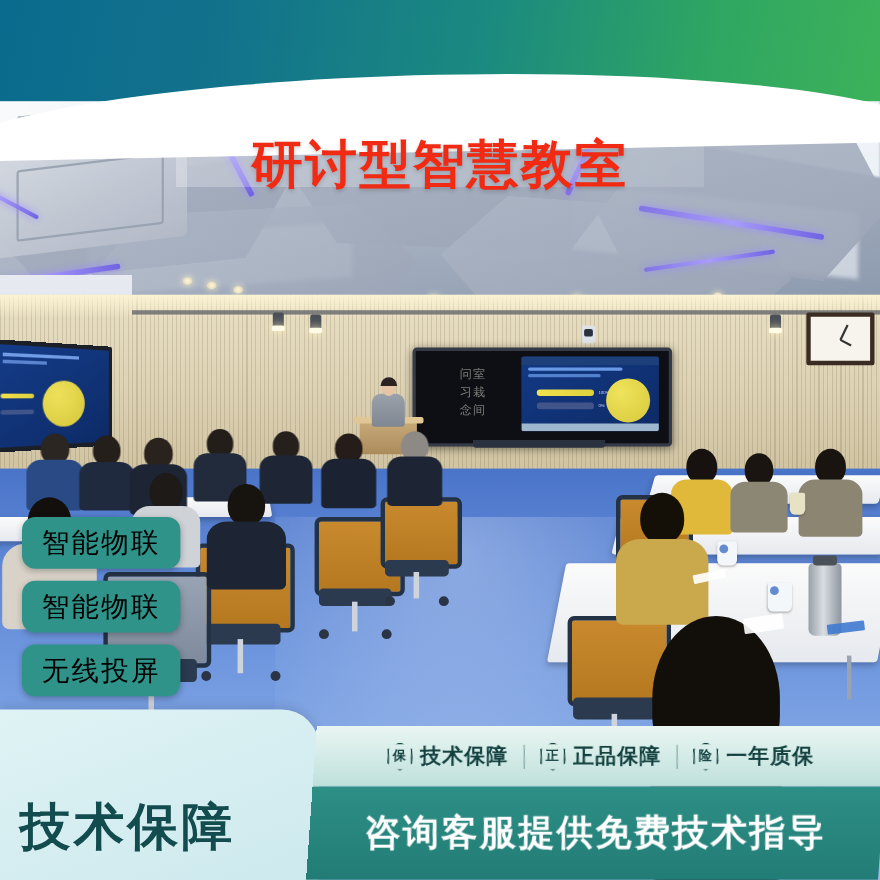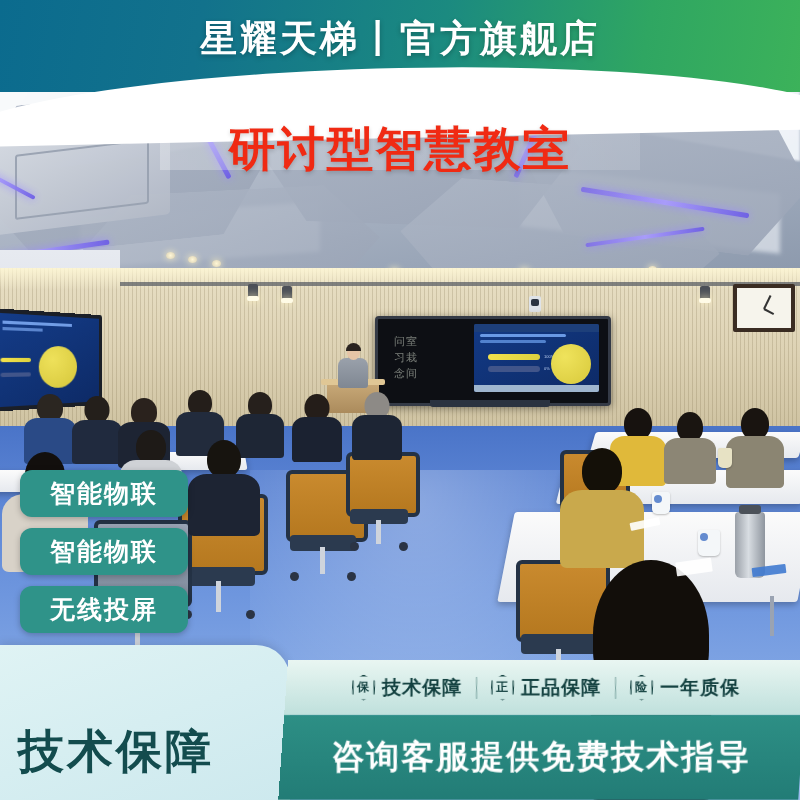--- a/index.html
+++ b/index.html
@@ -61,21 +61,21 @@
   
   .clock{position:absolute;left:733px;top:284px;width:54px;height:40px;
     background:#f6f4ec;border:4px solid #3a2c22;border-radius:2px;}
   .clock::before,.clock::after{content:"";position:absolute;left:50%;top:50%;background:#333;transform-origin:left center;}
   .clock::before{width:15px;height:2px;transform:rotate(-64deg);}
   .clock::after{width:11px;height:2px;transform:rotate(28deg);}
 
   
   .maindisplay{position:absolute;left:375px;top:316px;width:230px;height:84px;
     background:#0d0f14;border:3px solid #343a46;border-radius:4px;box-shadow:0 2px 8px rgba(0,0,0,.45);}
-  .chalk{position:absolute;left:16px;top:14px;width:58px;height:58px;color:#cfd6c8;
+  .chalk{position:absolute;left:40px;top:14px;width:58px;height:58px;color:#cfd6c8;
     font-size:11px;line-height:16px;opacity:.55;letter-spacing:1px;}
   .bluepanel{position:absolute;left:96px;top:5px;width:125px;height:68px;
     background:linear-gradient(150deg,#133a86,#0d2a66);border-radius:2px;overflow:hidden;}
   .bp-top{position:absolute;left:0;top:0;width:100%;height:8px;background:#1d3f7a;}
   .bp-q{position:absolute;left:6px;top:10px;width:86px;height:3px;background:#7fb3ff;opacity:.8;border-radius:2px;}
   .bp-q2{position:absolute;left:6px;top:16px;width:66px;height:3px;background:#6ea2f0;opacity:.7;border-radius:2px;}
   .bp-bar{position:absolute;left:14px;top:30px;height:6px;border-radius:3px;}
   .bp-bar.a{width:52px;background:linear-gradient(90deg,#f2e14c,#ddd23f);}
   .bp-bar.b{width:52px;top:42px;background:#41558a;}
   .bp-pct{position:absolute;color:#b9cdf0;font-size:4px;}
@@ -150,23 +150,23 @@
   .banner-title{position:absolute;left:0;top:14px;width:800px;text-align:center;
     color:#fff;font-size:37px;font-weight:bold;letter-spacing:3px;
     text-shadow:0 2px 5px rgba(0,0,0,.25);}
 
   .headline-band{position:absolute;left:160px;top:116px;width:480px;height:54px;
     background:linear-gradient(90deg,rgba(255,255,255,.28),rgba(255,255,255,.12));}
   .headline{position:absolute;left:0;top:118px;width:800px;text-align:center;
     color:#f02a13;font-size:47px;font-weight:bold;letter-spacing:2px;
     text-shadow:0 2px 4px rgba(0,0,0,.18);}
 
-  .pill{position:absolute;left:20px;background:#2f9389;color:#ffffff;
-    font-size:25px;font-weight:bold;letter-spacing:2px;
-    padding:7px 30px;border-radius:12px;box-shadow:0 2px 6px rgba(0,0,0,.25);}
+  .pill{position:absolute;left:20px;background:#2f9389;color:#000000;
+    font-size:25px;font-weight:normal;letter-spacing:2px;
+    padding:7px 18px;border-radius:12px;box-shadow:0 2px 6px rgba(0,0,0,.25);}
   .pill1{top:470px;}
   .pill2{top:528px;}
   .pill3{top:586px;}
 
   .leftpanel{position:absolute;left:0;top:645px;width:290px;height:155px;
     background:linear-gradient(160deg,#dff3f4,#cde9ee);border-radius:0 34px 0 0;
     box-shadow:0 -2px 10px rgba(0,0,0,.12);}
   .leftpanel .l1,.leftpanel .l2{position:absolute;left:18px;color:#134c4e;
     font-size:46px;font-weight:bold;letter-spacing:3px;}
   .leftpanel .l1{top:14px;}
@@ -403,21 +403,20 @@
     <div class="cup" style="left:718px;top:448px;width:14px;height:20px;background:#e7e2c4;"></div>
     <div class="paper" style="left:676px;top:560px;width:36px;height:14px;transform:rotate(-8deg);"></div>
     <div class="paper" style="left:630px;top:520px;width:30px;height:8px;transform:rotate(-12deg);"></div>
     <div class="paper" style="left:752px;top:566px;width:34px;height:9px;background:#3f7ad0;transform:rotate(-7deg);"></div>
 
   </div>
 
   <div class="topbanner">
     <div class="curve"></div>
   </div>
-  <div class="banner-title">星耀天梯丨官方旗舰店</div>
 
   <div class="headline-band"></div>
   <div class="headline">研讨型智慧教室</div>
 
   <div class="pill pill1">智能物联</div>
   <div class="pill pill2">智能物联</div>
   <div class="pill pill3">无线投屏</div>
 
   <div class="leftpanel">
     <div class="l2">技术保障</div>

